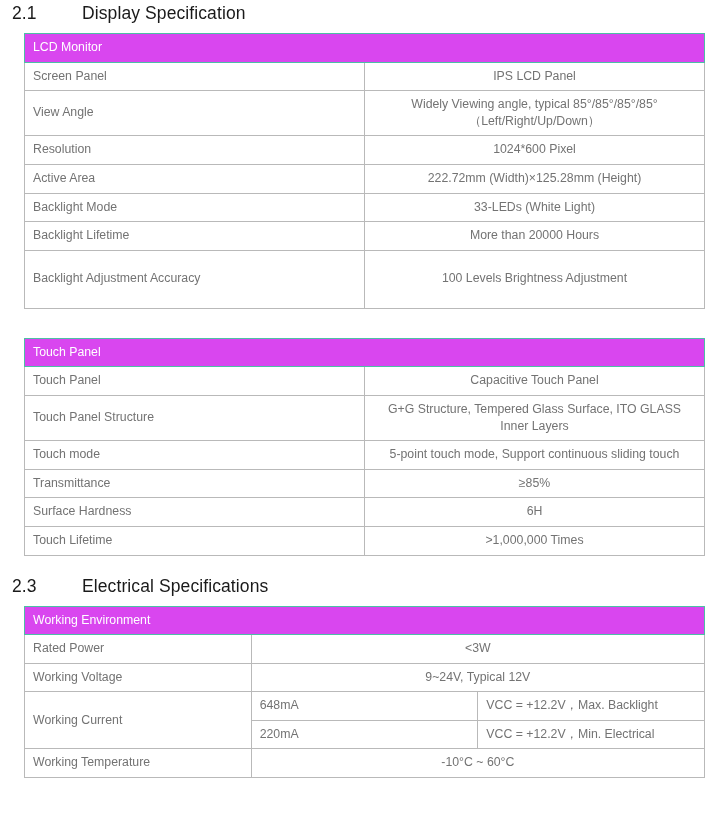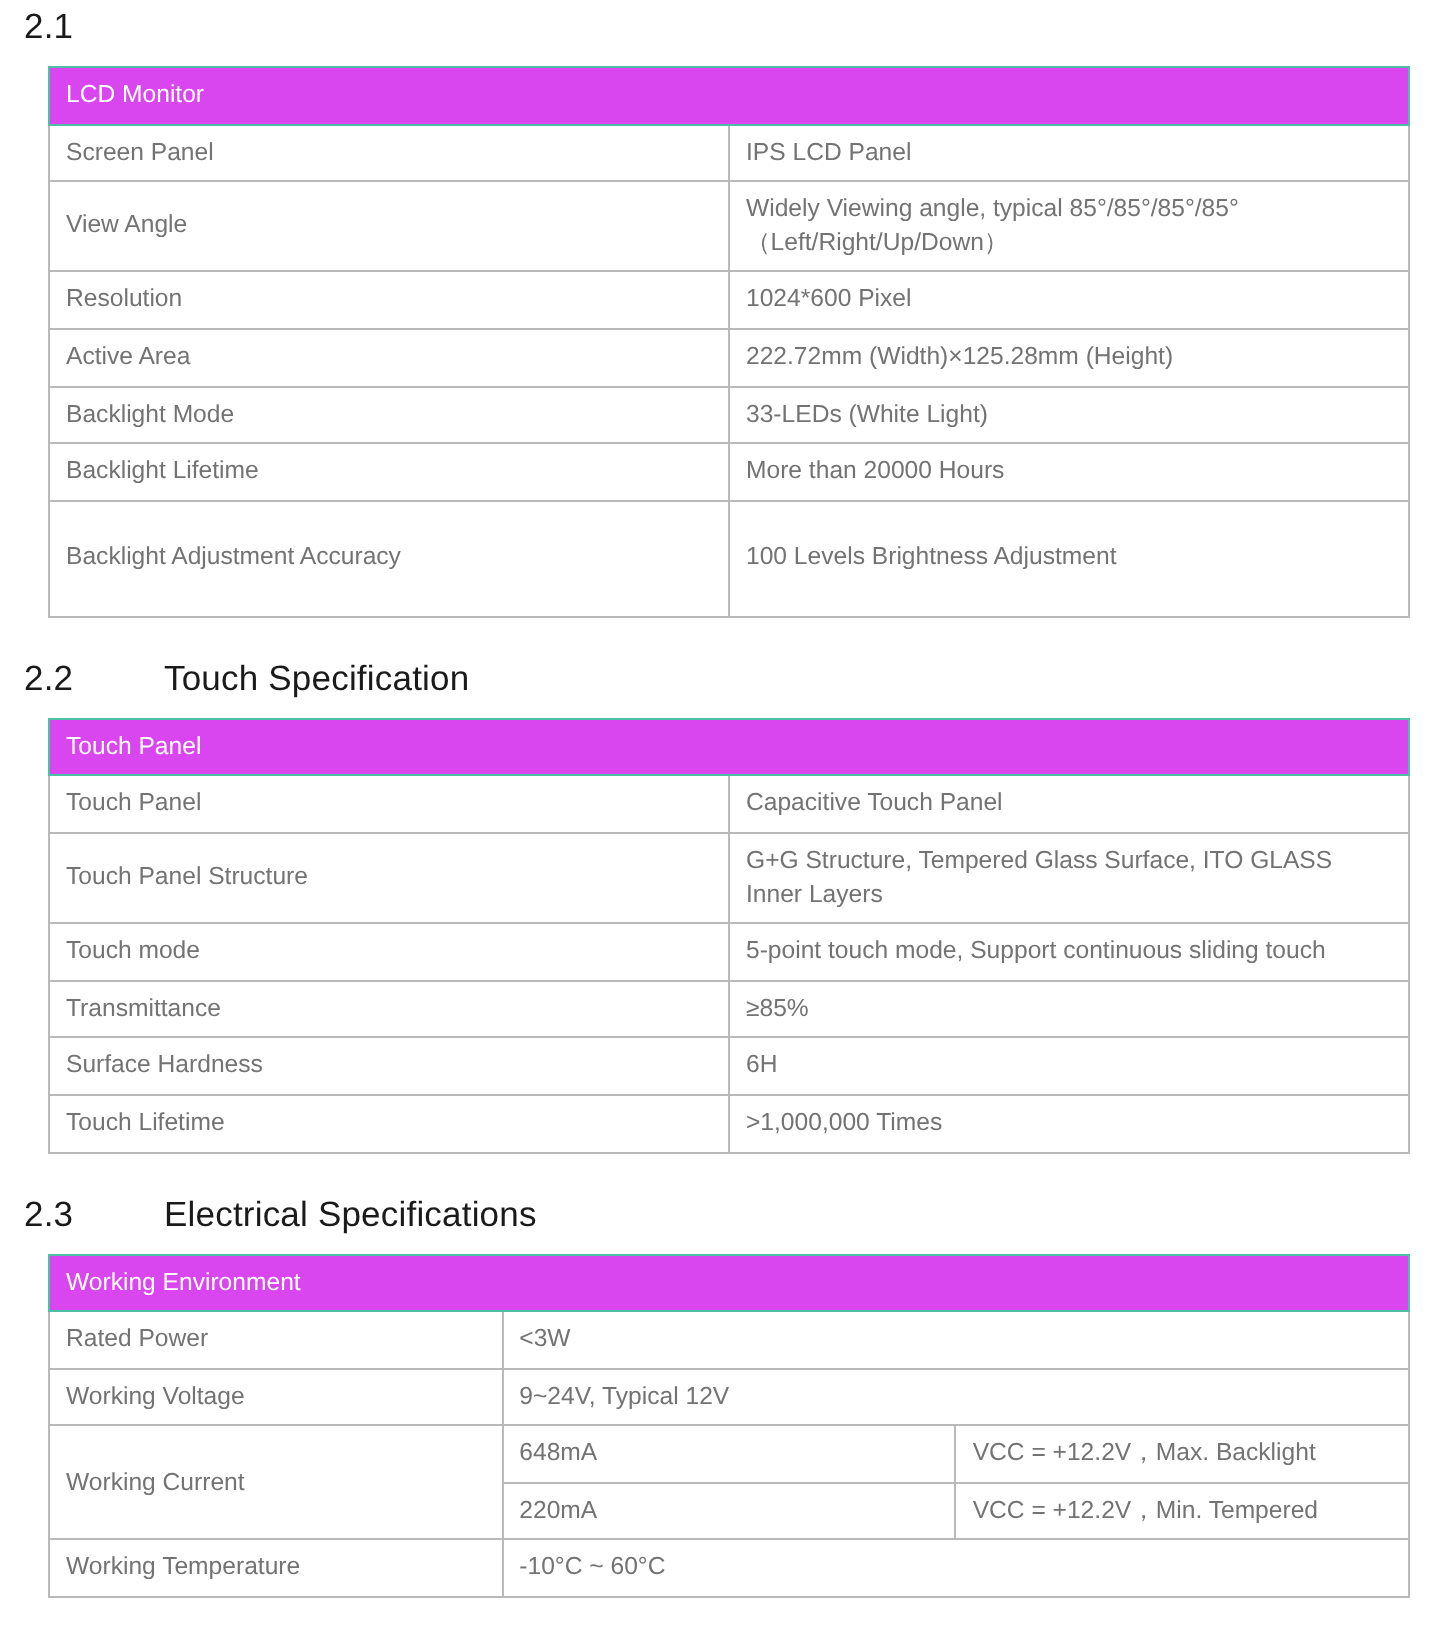--- a/index.html
+++ b/index.html
@@ -61,20 +61,21 @@
     font-size: 12.3px;
     font-weight: normal;
     padding: 5px 8px 6px 8px;
     border: 1px solid #4dbfa5;
   }
   .col-label {
     width: 163px;
   }
   .col-value {
     width: auto;
+    text-align: center;
   }
   .spec-table td.tall {
     height: 46px;
   }
   .wrap-label {
     line-height: 1.85;
   }
   .sub-col-a { width: 110px; }
   .gap-1 { height: 20px; }
   .gap-2 { height: 20px; }
@@ -82,20 +83,21 @@
 </style>
 </head>
 <body>
 
 <div class="page">
 
   <div class="top-pad"></div>
 
   <div class="section-heading">
     <span class="heading-num">2.1</span>
+    <span class="heading-text">Display Specification</span>
   </div>
 
   <table class="spec-table">
     <tbody>
         <tr class="header-row">
       <td colspan="2">LCD Monitor</td>
     </tr>
     <tr>
       <td class="col-label">Screen Panel</td>
       <td class="col-value">IPS LCD Panel</td>
@@ -122,24 +124,20 @@
     </tr>
     <tr>
       <td class="col-label tall wrap-label">Backlight Adjustment Accuracy</td>
       <td class="col-value tall">100 Levels Brightness Adjustment</td>
     </tr>
   </tbody>
     </table>
 
   <div class="gap-1"></div>
 
-  <div class="section-heading">
-    <span class="heading-num">2.2</span>
-    <span class="heading-text">Touch Specification</span>
-  </div>
 
   <table class="spec-table">
     <tbody>
         <tr class="header-row">
       <td colspan="2">Touch Panel</td>
     </tr>
     <tr>
       <td class="col-label">Touch Panel</td>
       <td class="col-value">Capacitive Touch Panel</td>
     </tr>
@@ -186,21 +184,21 @@
       <td class="col-label">Working Voltage</td>
       <td class="col-value" colspan="2">9~24V, Typical 12V</td>
     </tr>
     <tr>
       <td class="col-label" rowspan="2">Working Current</td>
       <td class="sub-col-a">648mA</td>
       <td>VCC = +12.2V，Max. Backlight</td>
     </tr>
     <tr>
       <td class="sub-col-a">220mA</td>
-      <td>VCC = +12.2V，Min. Tempered</td>
+      <td>VCC = +12.2V，Min. Electrical</td>
     </tr>
     <tr>
       <td class="col-label">Working Temperature</td>
       <td class="col-value" colspan="2">-10°C ~ 60°C</td>
     </tr>
 
   </tbody>
     </table>
 
 </div>

